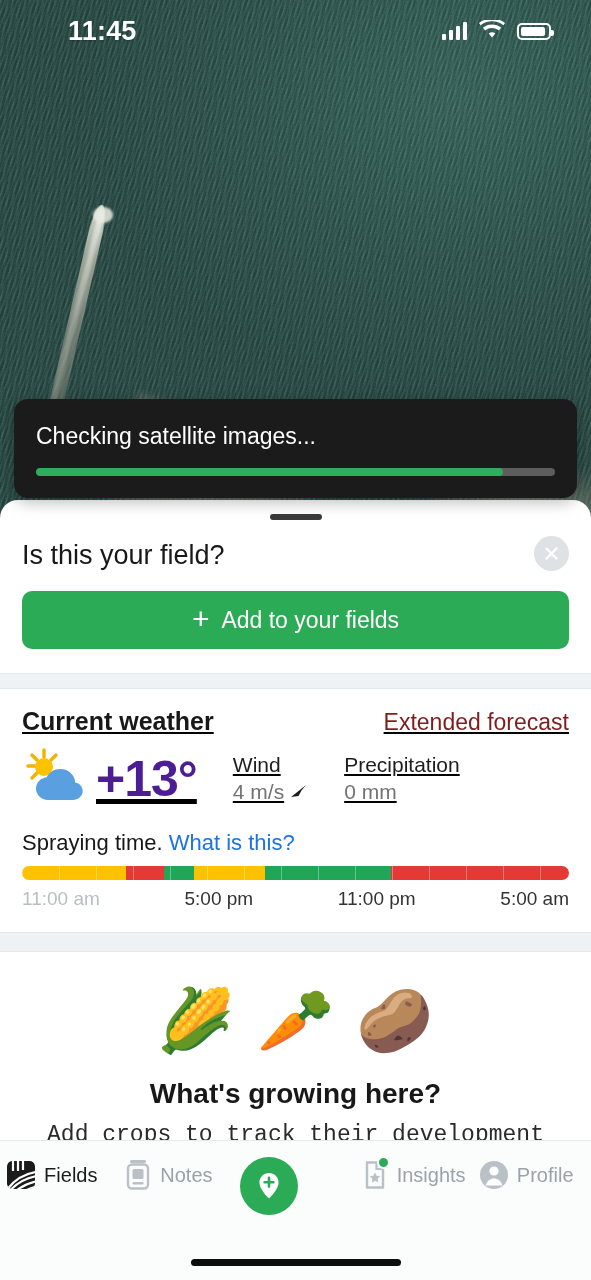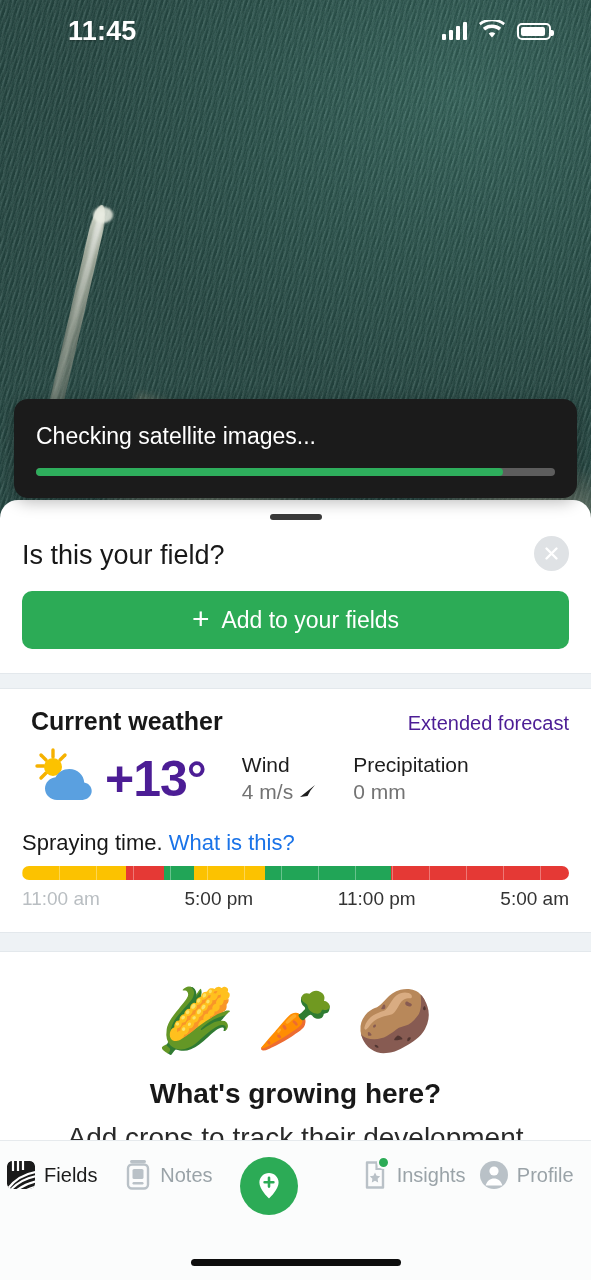--- a/index.html
+++ b/index.html
@@ -181,29 +181,29 @@
   .gap {
     height: 16px;
     background: #eef2f5;
     border-top: 1px solid #e3e8ec;
     border-bottom: 1px solid #e3e8ec;
     margin-top: 24px;
   }
   .gap.tall { height: 20px; margin-top: 0; }
 
   
-  .weather { padding: 18px 22px 0 31px; }
+  .weather { padding: 18px 22px 0 22px; text-decoration: underline; }
   .weather-head {
     display: flex; align-items: baseline; justify-content: space-between;
   }
   .weather-head .h {
     font-size: 25px; font-weight: bold; color: #181818;
   }
   .weather-head .link {
-    font-size: 20px; color: #4c1d95;
+    font-size: 23px; color: #7f1d1d;
   }
   .weather-body {
     display: flex; align-items: center;
     margin-top: 12px;
     gap: 0;
   }
   .wicon { width: 72px; height: 62px; position: relative; flex: 0 0 auto; }
   .temp {
     font-size: 50px; font-weight: bold; color: #4c1d95;
     letter-spacing: -1px;
@@ -245,22 +245,23 @@
   }
   .crop-emojis {
     display: flex; justify-content: center; align-items: center; gap: 22px;
     font-size: 62px; line-height: 1;
   }
   .crops h2 {
     font-size: 28px; font-weight: bold; color: #181818;
     margin-top: 26px;
   }
   .crops p {
-    font-size: 28px; color: #2a2a2a;
+    font-size: 23px; color: #2a2a2a;
     margin-top: 12px;
+    font-family: Liberation Mono, monospace;
   }
 
   
   #tabbar {
     position: absolute; left: 0; bottom: 0;
     width: 591px; height: 140px;
     background: #fbfcfc;
     border-top: 1px solid #e6eaed;
     z-index: 40;
   }

